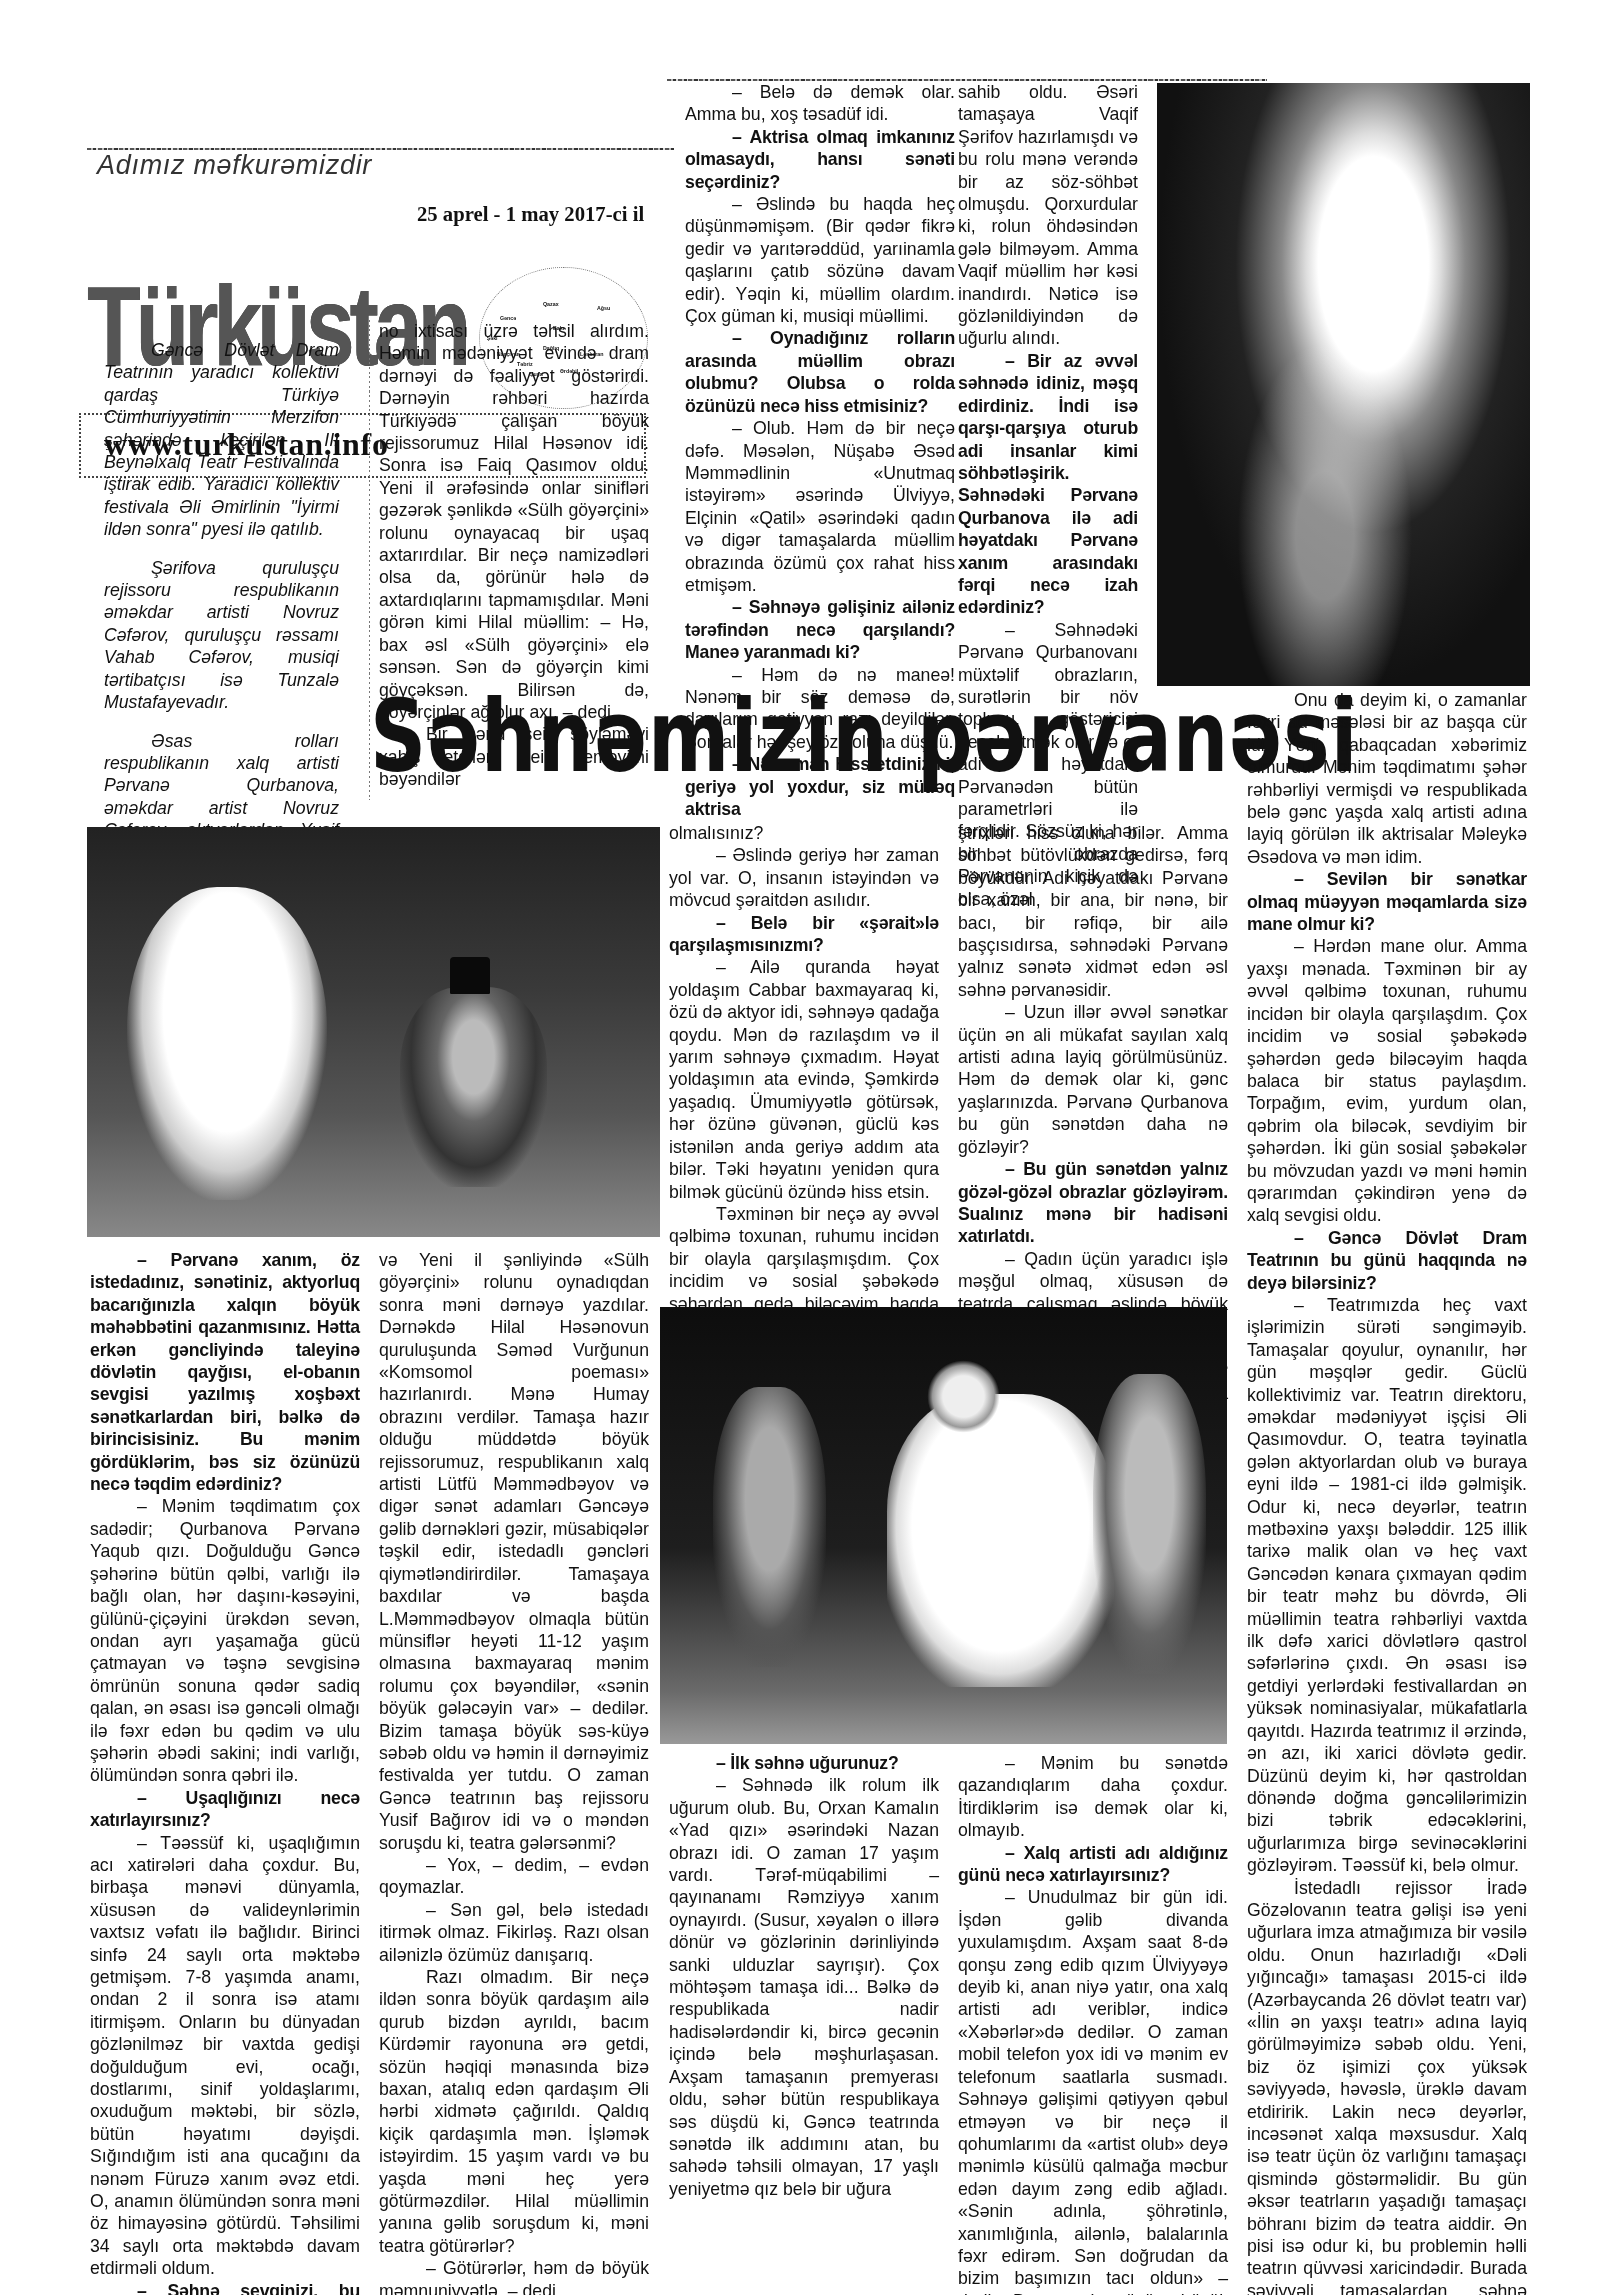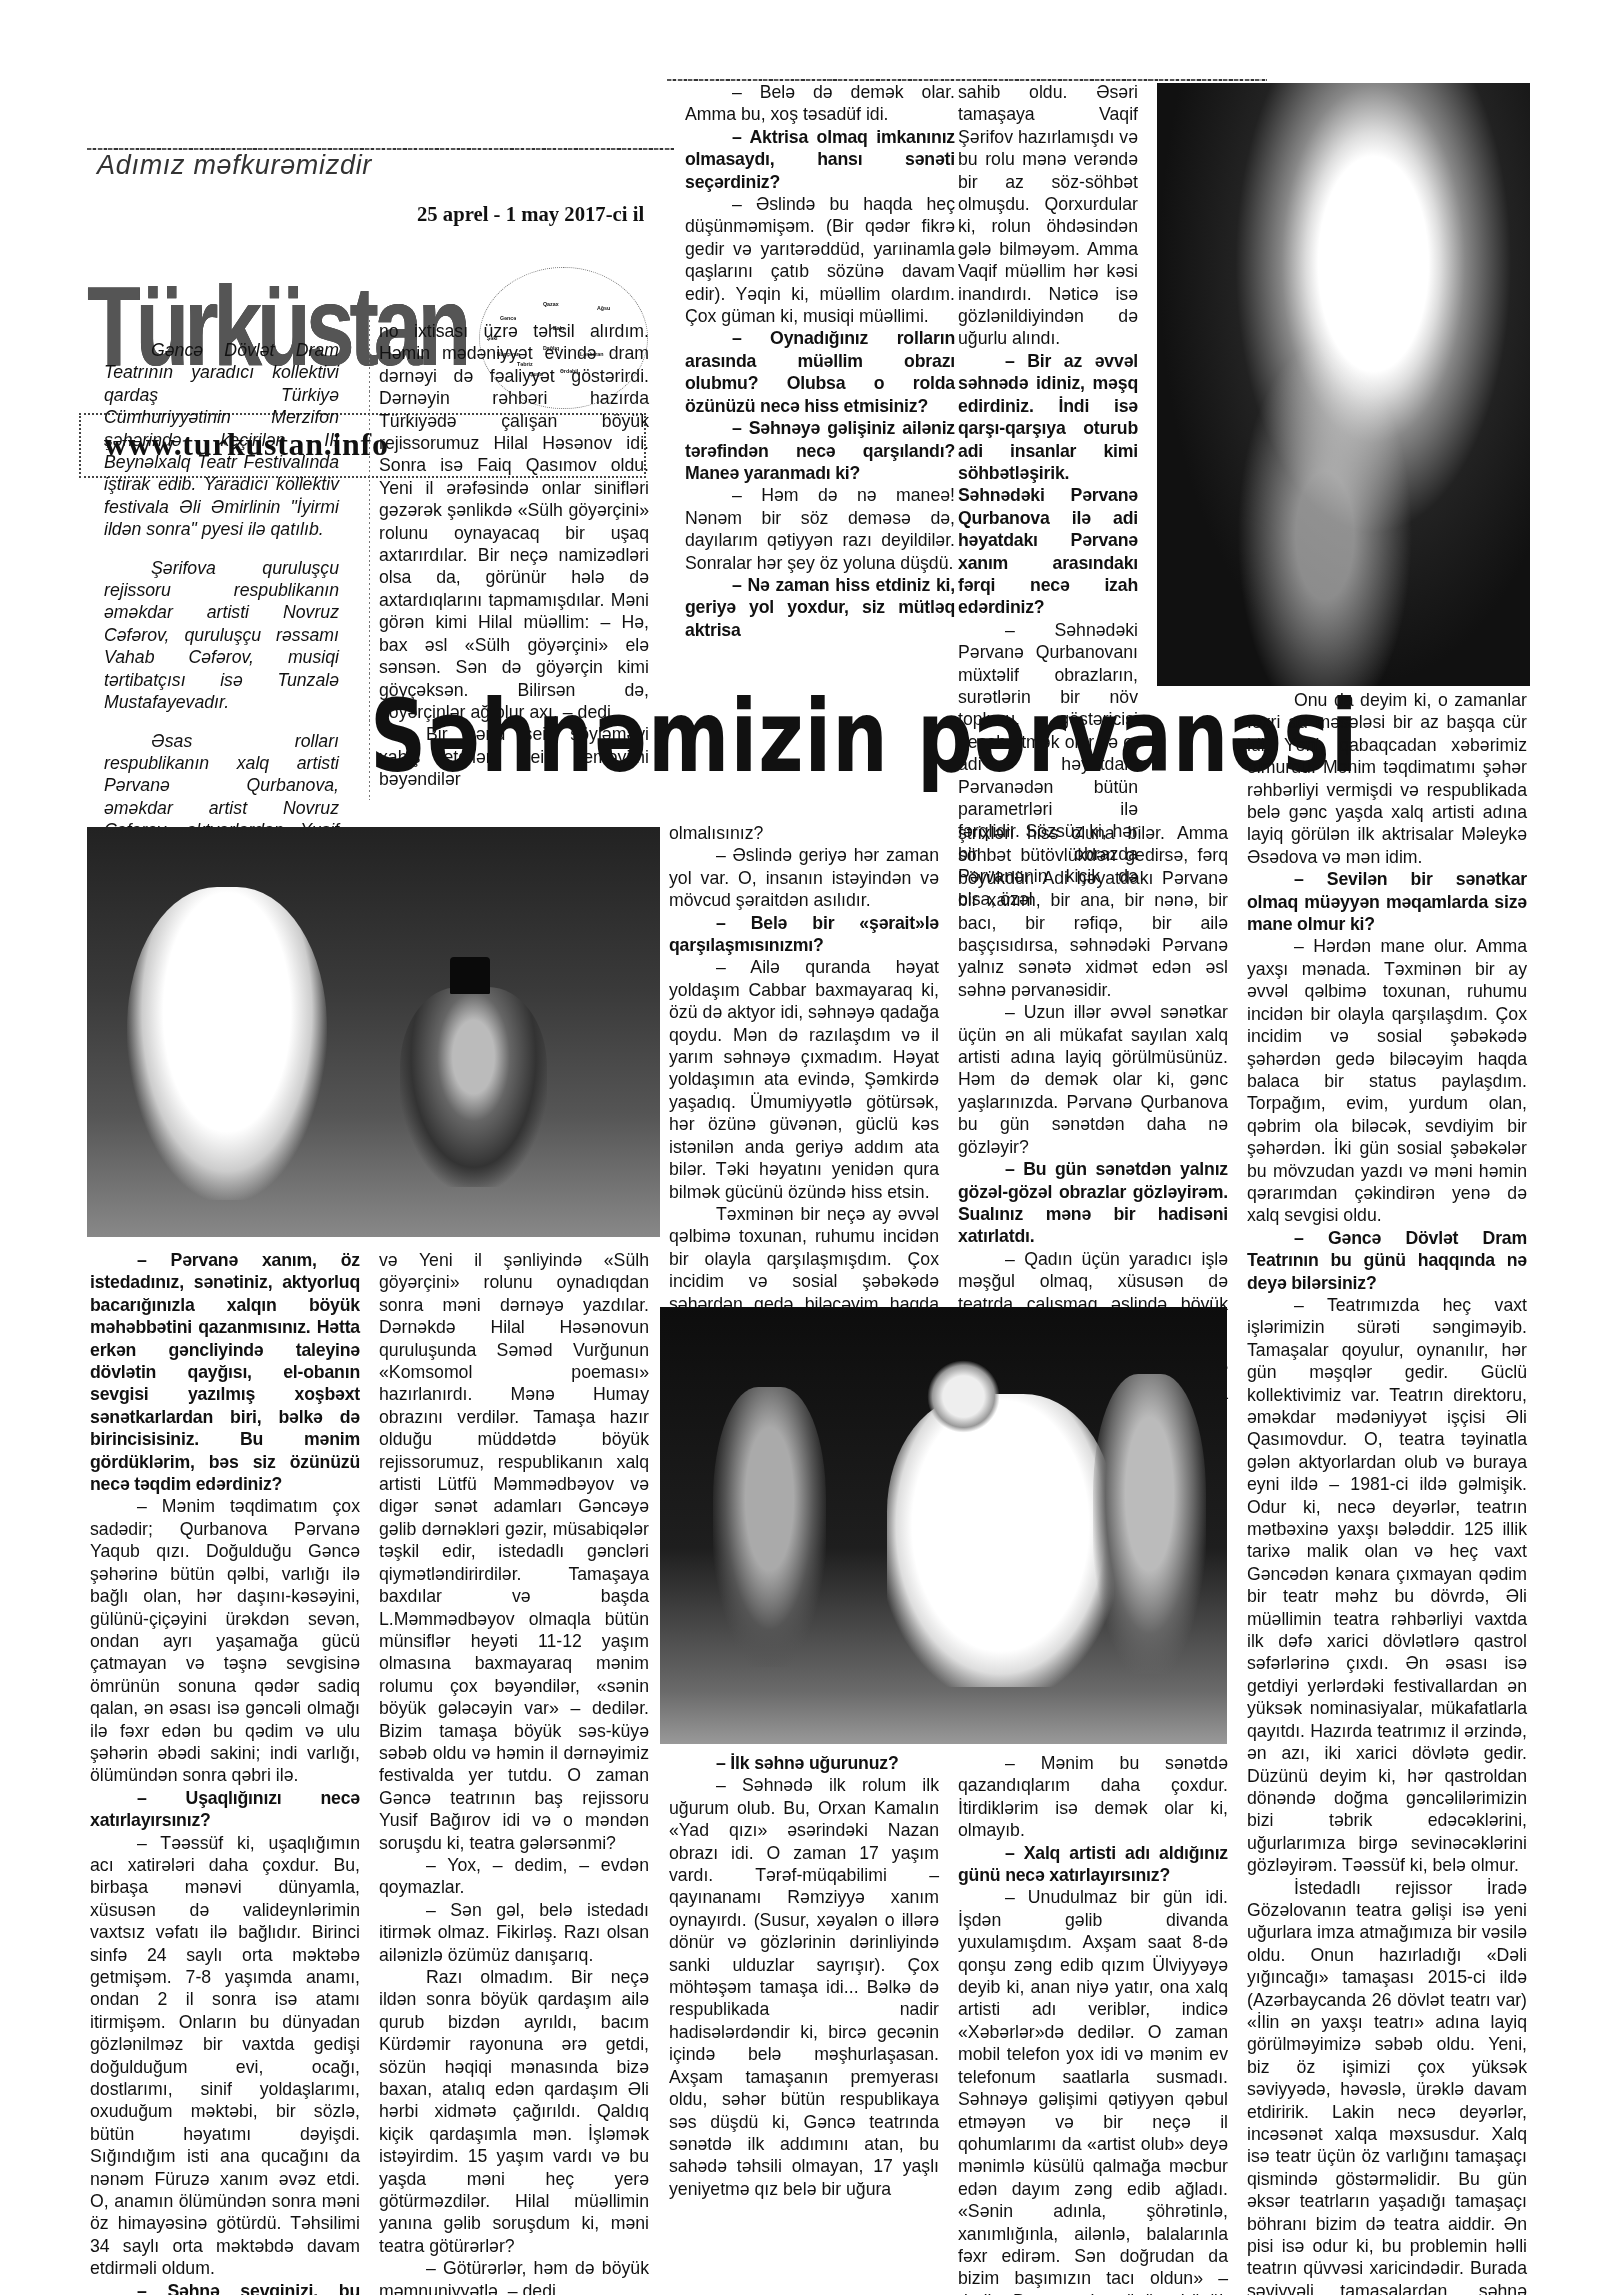--- a/index.html
+++ b/index.html
@@ -64,20 +64,21 @@
 
 <div class="col" id="c2_top" style="left:379px; top:320px; width:270px;">
     <p class="">no ixtisası üzrə təhsil alırdım. Həmin mədəniyyət evində dram dərnəyi də fəaliyyət göstərirdi. Dərnəyin rəhbəri hazırda Türkiyədə çalışan böyük rejissorumuz Hilal Həsənov idi. Sonra isə Faiq Qasımov oldu. Yeni il ərəfəsində onlar sinifləri gəzərək şənlikdə «Sülh göyərçini» rolunu oynayacaq bir uşaq axtarırdılar. Bir neçə namizədləri olsa da, görünür hələ də axtardıqlarını tapmamışdılar. Məni görən kimi Hilal müəllim: – Hə, bax əsl «Sülh göyərçini» elə sənsən. Sən də göyərçin kimi göyçəksən. Bilirsən də, göyərçinlər ağ olur axı, – dedi.</p>
     <p class="i">Bir bənd şeir söyləməyi xahiş etdilər. Şeir deməyimi bəyəndilər</p>
   </div>
 <div class="col" id="c3_top" style="left:669px; top:81px; width:270px;margin-left:16px;">
     <p class="i">– Belə də demək olar. Amma bu, xoş təsadüf idi.</p>
     <p class="q">– Aktrisa olmaq imkanınız olmasaydı, hansı sənəti seçərdiniz?</p>
     <p class="i">– Əslində bu haqda heç düşünməmişəm. (Bir qədər fikrə gedir və yarıtərəddüd, yarıinamla qaşlarını çatıb sözünə davam edir). Yəqin ki, müəllim olardım. Çox güman ki, musiqi müəllimi.</p>
     <p class="q">– Oynadığınız rolların arasında müəllim obrazı olubmu? Olubsa o rolda özünüzü necə hiss etmisiniz?</p>
+    <p class="i">– Olub. Həm də bir neçə dəfə. Məsələn, Nüşabə Əsəd Məmmədlinin «Unutmaq istəyirəm» əsərində Ülviyyə, Elçinin «Qatil» əsərindəki qadın və digər tamaşalarda müəllim obrazında özümü çox rahat hiss etmişəm.</p>
     <p class="q">– Səhnəyə gəlişiniz ailəniz tərəfindən necə qarşılandı? Maneə yaranmadı ki?</p>
     <p class="i">– Həm də nə maneə! Nənəm bir söz deməsə də, dayılarım qətiyyən razı deyildilər. Sonralar hər şey öz yoluna düşdü.</p>
     <p class="q">– Nə zaman hiss etdiniz ki, geriyə yol yoxdur, siz mütləq aktrisa</p>
   </div>
 <div class="col" id="c4_top" style="left:958px; top:81px; width:180px;">
     <p class="">sahib oldu. Əsəri tamaşaya Vaqif Şərifov hazırlamışdı və bu rolu mənə verəndə bir az söz-söhbət olmuşdu. Qorxurdular ki, rolun öhdəsindən gələ bilməyəm. Amma Vaqif müəllim hər kəsi inandırdı. Nəticə isə gözlənildiyindən də uğurlu alındı.</p>
     <p class="q">– Bir az əvvəl səhnədə idiniz, məşq edirdiniz. İndi isə qarşı-qarşıya oturub adi insanlar kimi söhbətləşirik. Səhnədəki Pərvanə Qurbanova ilə adi həyatdakı Pərvanə xanım arasındakı fərqi necə izah edərdiniz?</p>
     <p class="i">– Səhnədəki Pərvanə Qurbanovanı müxtəlif obrazların, surətlərin bir növ toplusu, göstəricisi hesab etmək olar və o, adi həyatdakı Pərvanədən bütün parametrləri ilə fərqlidir. Sözsüz ki, hər bir obrazda Pərvanənin kiçik də olsa, özəl</p>
   </div>
 

